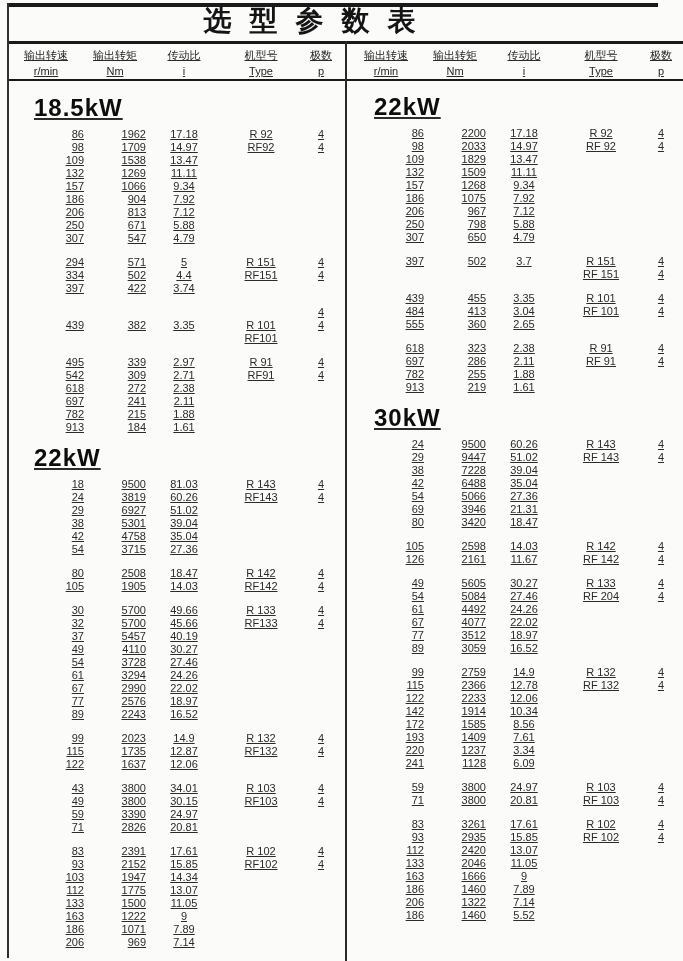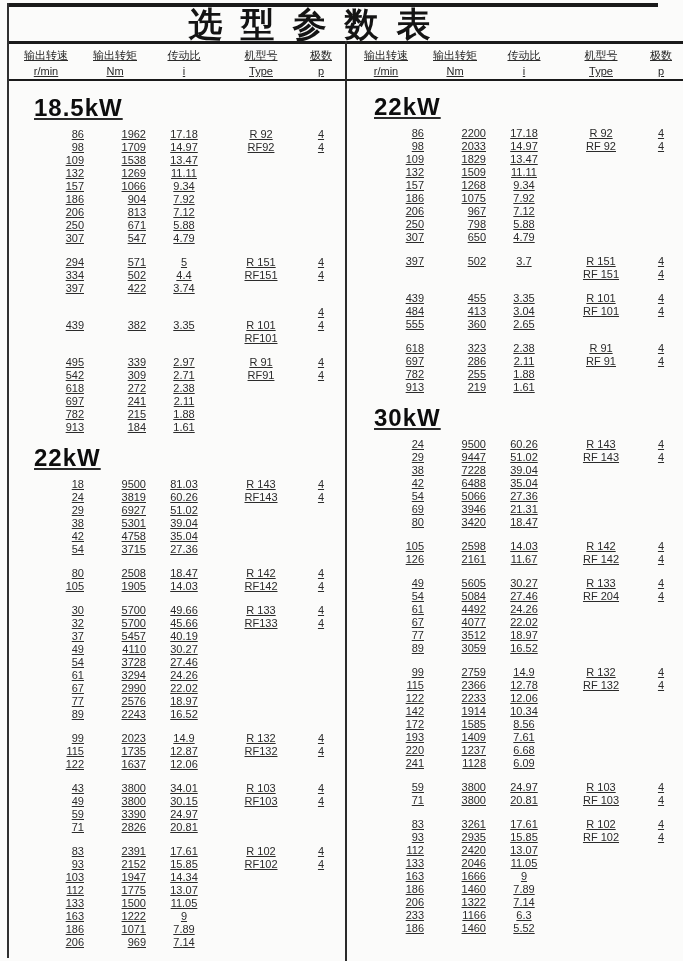--- a/index.html
+++ b/index.html
@@ -14,21 +14,21 @@
   }
   .page{position:absolute;inset:0;}
   .rule{position:absolute;background:var(--rule);}
   .top-rule{left:8px;top:3px;width:650px;height:4px;}
   .title-rule{left:8px;top:41px;width:675px;height:3px;}
   .header-rule{left:8px;top:79px;width:675px;height:2px;}
   .vdivider{position:absolute;left:345px;top:41px;width:2px;height:920px;background:#2a2a2a;}
   .vborder{position:absolute;left:7px;top:3px;width:2px;height:955px;background:#303030;}
   .title{
     position:absolute;left:0;top:2px;width:619px;
-    text-align:center;font-size:34px;font-weight:bold;
+    text-align:center;font-size:28px;font-weight:bold;
     letter-spacing:18px;padding-left:18px;color:var(--ink-strong);
   }
   .col{position:absolute;top:44px;height:951px;overflow:hidden;text-decoration:underline;}
   .col-left{left:8px;width:337px;}
   .col-right{left:348px;width:333px;}
   .grid{display:grid;grid-template-columns:76px 62px 76px 78px 42px;}
   .grid > div{white-space:nowrap;}
   .c0{text-align:right;}
   .c1{text-align:right;}
   .c2{text-align:center;}
@@ -764,21 +764,21 @@
           <div class="grid row">
             <div class="c0">193</div>
             <div class="c1">1409</div>
             <div class="c2">7.61</div>
             <div class="c3"></div>
             <div class="c4"></div>
           </div>
           <div class="grid row">
             <div class="c0">220</div>
             <div class="c1">1237</div>
-            <div class="c2">6.68</div>
+            <div class="c2">3.34</div>
             <div class="c3"></div>
             <div class="c4"></div>
           </div>
           <div class="grid row">
             <div class="c0">241</div>
             <div class="c1">1128</div>
             <div class="c2">6.09</div>
             <div class="c3"></div>
             <div class="c4"></div>
           </div>
@@ -839,27 +839,20 @@
             <div class="c0">186</div>
             <div class="c1">1460</div>
             <div class="c2">7.89</div>
             <div class="c3"></div>
             <div class="c4"></div>
           </div>
           <div class="grid row">
             <div class="c0">206</div>
             <div class="c1">1322</div>
             <div class="c2">7.14</div>
-            <div class="c3"></div>
-            <div class="c4"></div>
-          </div>
-          <div class="grid row">
-            <div class="c0">233</div>
-            <div class="c1">1166</div>
-            <div class="c2">6.3</div>
             <div class="c3"></div>
             <div class="c4"></div>
           </div>
           <div class="grid row">
             <div class="c0">186</div>
             <div class="c1">1460</div>
             <div class="c2">5.52</div>
             <div class="c3"></div>
             <div class="c4"></div>
           </div>

